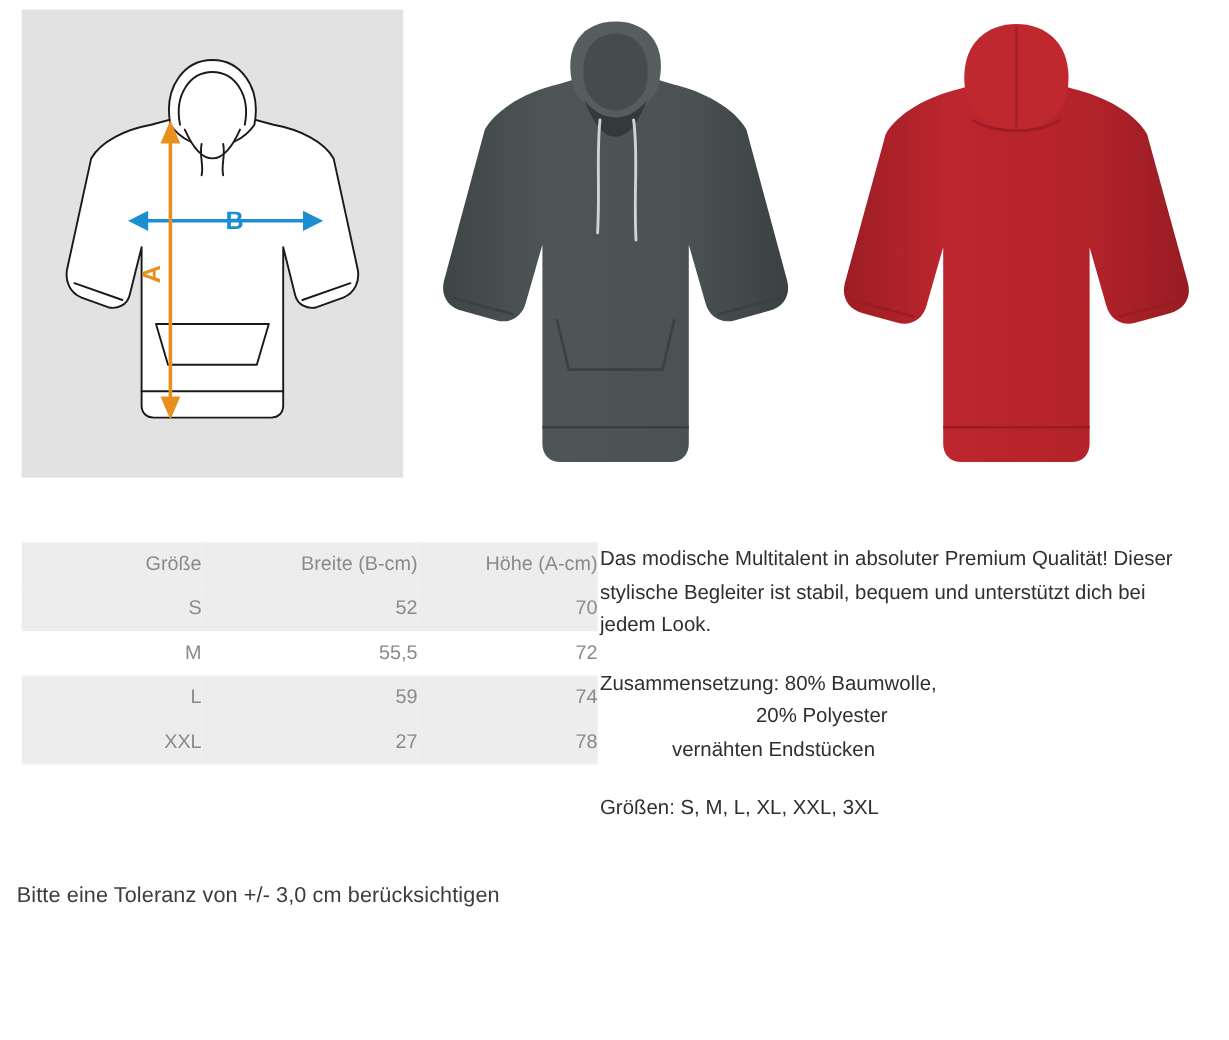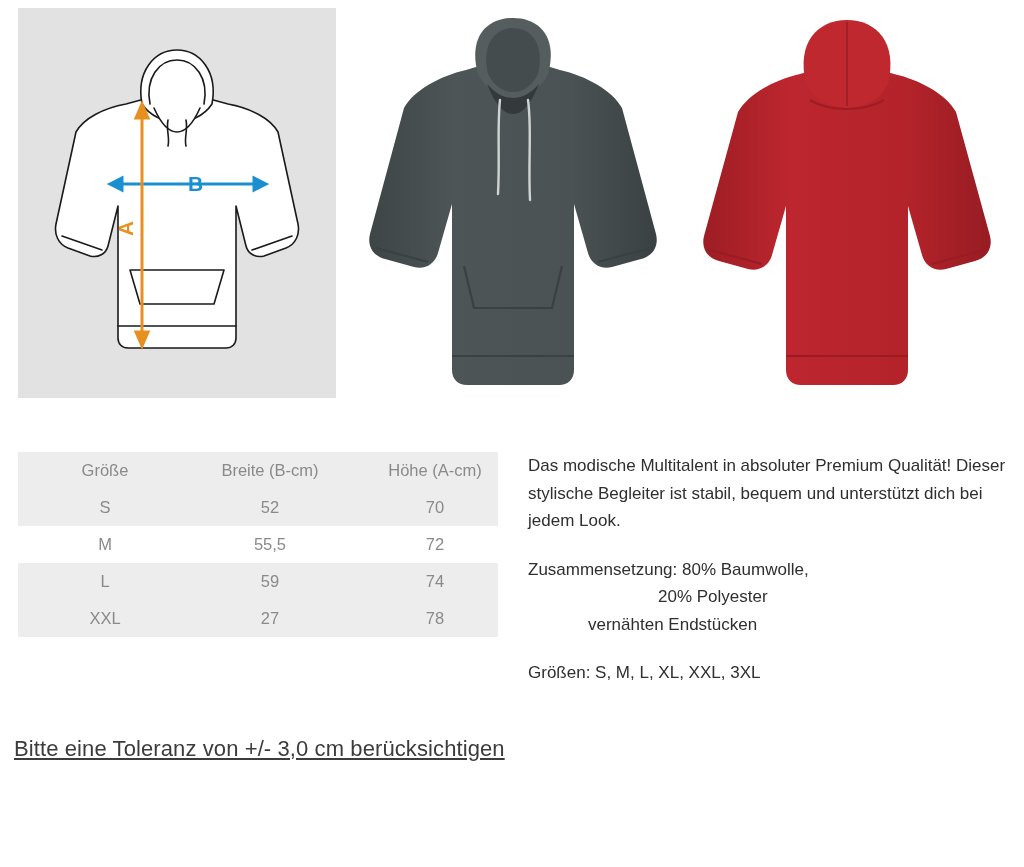--- a/index.html
+++ b/index.html
@@ -50,44 +50,43 @@
   .size-table {
     position: absolute;
     left: 18px;
     top: 452px;
     width: 480px;
     border-collapse: collapse;
     font-size: 16.5px;
     color: #8a8a8a;
   }
   .size-table td, .size-table th {
-    text-align: center;
+    text-align: right;
     font-weight: normal;
     padding: 9px 0 9px 24px;
     height: 18px;
   }
   .size-table tr.shade td, .size-table tr.shade th { background: #ededed; }
   .size-table col.c0 { width: 150px; }
   .size-table col.c1 { width: 180px; }
   .size-table col.c2 { width: 150px; }
 
   .tolerance-note {
     position: absolute;
     left: 14px;
     top: 736px;
-    font-size: 22px;
+    font-size: 18px;
     color: #3c3c3c;
     letter-spacing: 0.1px;
-    text-decoration: underline;
   }
 
   
   .desc {
     position: absolute;
-    left: 528px;
+    left: 500px;
     top: 452px;
     width: 480px;
     font-size: 17px;
     line-height: 1.62;
     color: #2f2f2f;
   }
   .desc p { margin: 0; }
   .desc .gap { height: 21px; }
   .desc .indent1 { padding-left: 60px; }
   .desc .indent2 { padding-left: 130px; }

